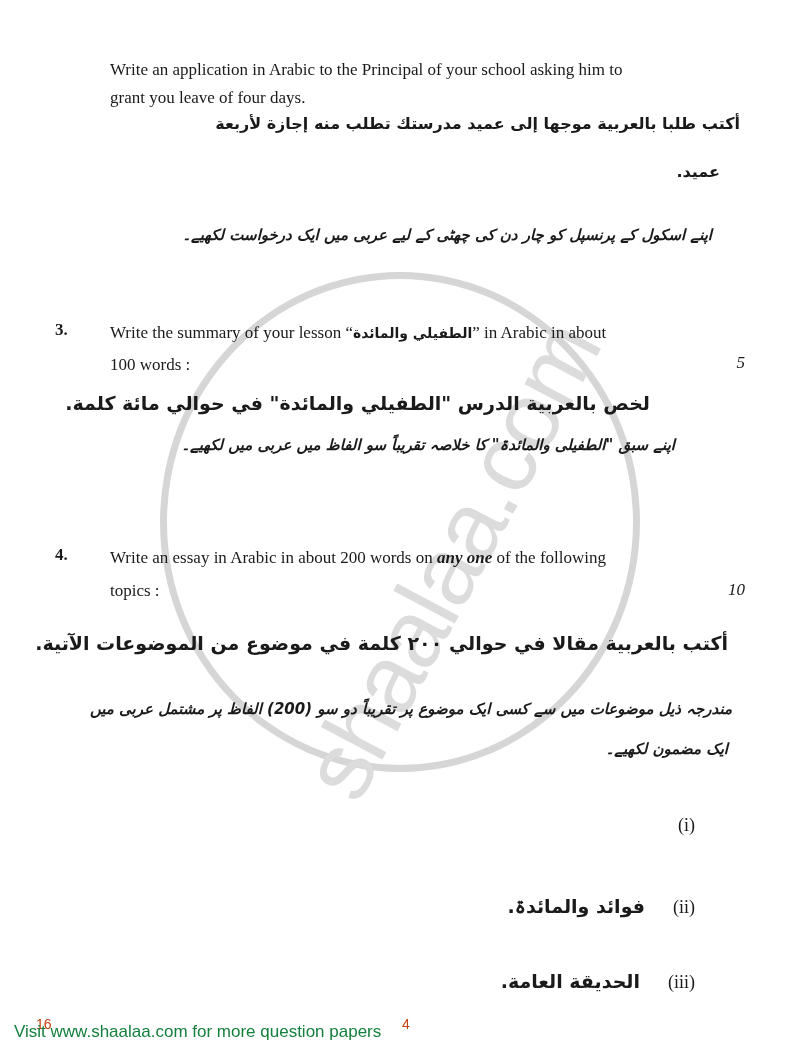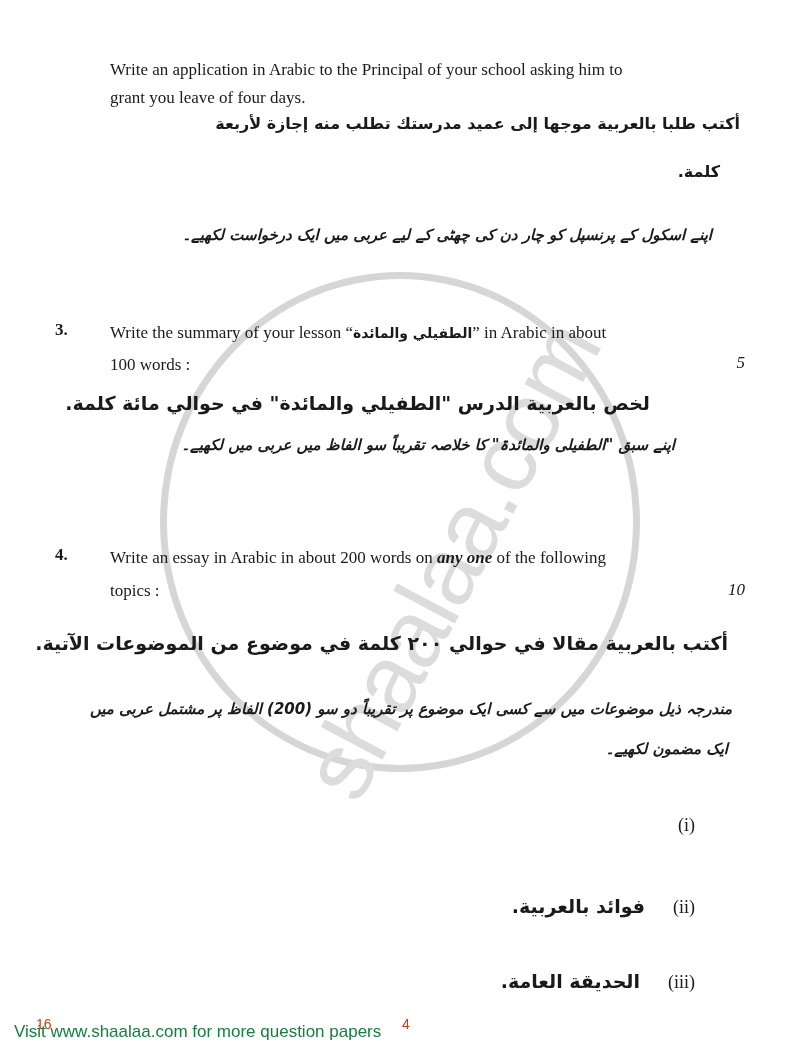--- a/index.html
+++ b/index.html
@@ -22,21 +22,21 @@
   </style>
 </head>
 <body>
 
 <div class="watermark-circle"></div>
 <div class="watermark-text">shaalaa.com</div>
 
 <div class="en" style="left:110px; top:55px;">Write an application in Arabic to the Principal of your school asking him to</div>
 <div class="en" style="left:110px; top:83px;">grant you leave of four days.</div>
 <div class="ar ar-big" style="right:60px; top:114px; width:640px; white-space:nowrap;">أكتب طلبا بالعربية موجها إلى عميد مدرستك تطلب منه إجازة لأربعة</div>
-<div class="ar ar-big" style="right:80px; top:162px;">كلمة.</div>
+<div class="ar ar-big" style="right:80px; top:162px;">عميد.</div>
 <div class="ar ur" style="right:88px; top:226px; width:600px; white-space:nowrap;">اپنے اسکول کے پرنسپل کو چار دن کی چھٹی کے لیے عربی میں ایک درخواست لکھیے۔</div>
 
 <div class="qnum" style="top:320px;">3.</div>
 <div class="en" style="left:110px; top:318px; white-space:nowrap;">
   <span>Write  the summary of your lesson “</span><span dir="rtl" style="font-family:'DejaVu Sans',sans-serif; font-size:14px; font-weight:bold;">الطفيلي والمائدة</span><span>” in Arabic in about</span>
 </div>
 <div class="en" style="left:110px; top:350px;">100 words :</div>
 <div class="marks" style="top:353px;">5</div>
 <div class="ar ar-mid" style="right:150px; top:392px; white-space:nowrap;">لخص بالعربية الدرس "الطفيلي والمائدة" في حوالي مائة كلمة.</div>
 <div class="ar ur" style="right:125px; top:436px; white-space:nowrap;">اپنے سبق "الطفیلی والمائدۃ" کا خلاصہ تقریباً سو الفاظ میں عربی میں لکھیے۔</div>
@@ -49,21 +49,21 @@
 <div class="marks" style="top:580px;">10</div>
 <div class="ar ar-mid" style="right:72px; top:632px; white-space:nowrap;">أكتب بالعربية مقالا في حوالي ٢٠٠ كلمة في موضوع من الموضوعات الآتية.</div>
 <div class="ar ur" style="right:68px; top:700px; white-space:nowrap;">مندرجہ ذیل موضوعات میں سے کسی ایک موضوع پر تقریباً دو سو (200) الفاظ پر مشتمل عربی میں</div>
 <div class="ar ur" style="right:72px; top:740px; white-space:nowrap;">ایک مضمون لکھیے۔</div>
 
 <div class="topic" style="right:105px; top:815px;">
   <span class="lbl">(i)</span>
 </div>
 <div class="topic" style="right:105px; top:895px;">
   <span class="lbl">(ii)</span>
-  <span class="txt">فوائد بالعربية.</span>
+  <span class="txt">فوائد والمائدۃ.</span>
 </div>
 <div class="topic" style="right:105px; top:970px;">
   <span class="lbl">(iii)</span>
   <span class="txt">الحديقة العامة.</span>
 </div>
 
 <div class="pgnum" style="left:36px; top:1016px;">16</div>
 <div class="pgnum" style="left:402px; top:1016px;">4</div>
 <div class="footer">Visit www.shaalaa.com for more question papers</div>
 

